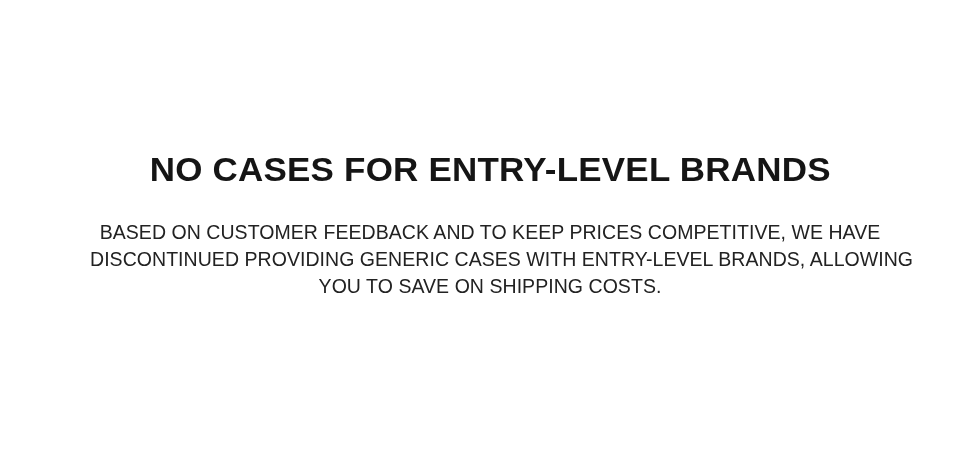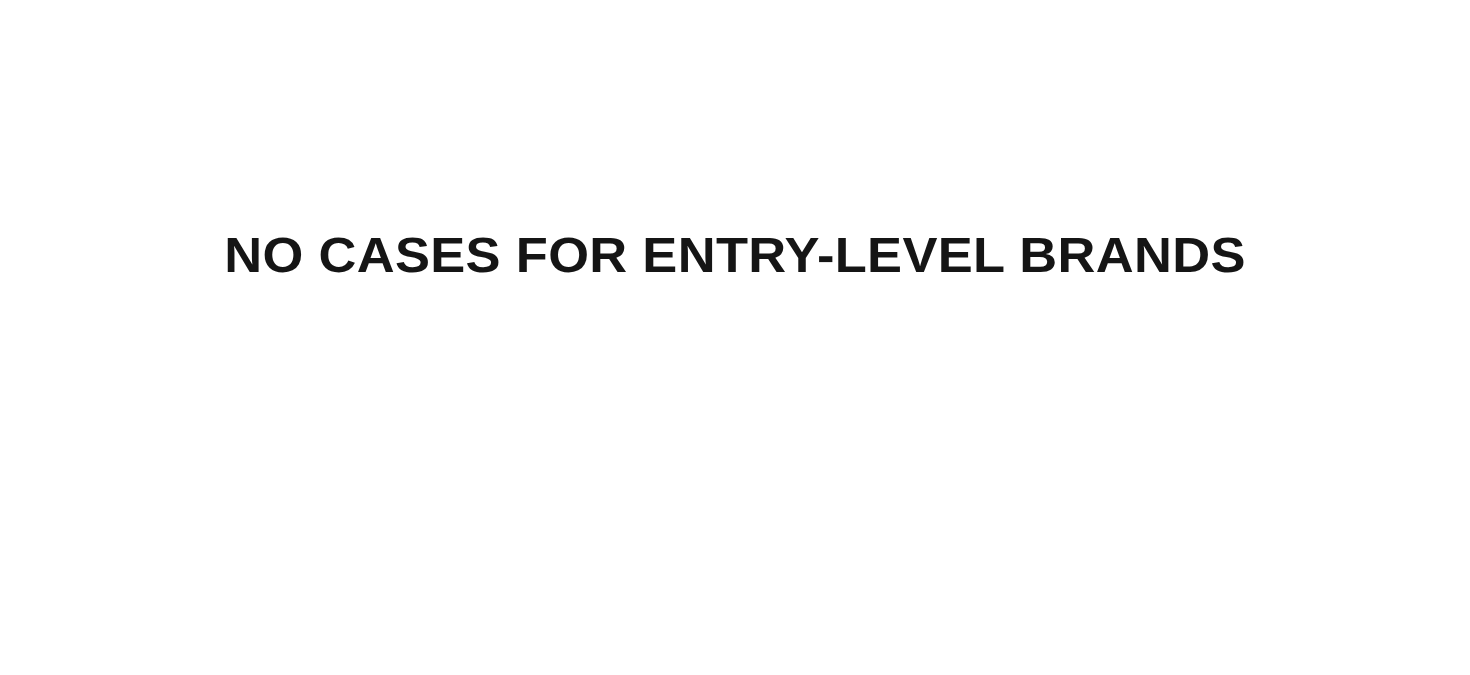--- a/index.html
+++ b/index.html
@@ -14,20 +14,21 @@
     overflow: hidden;
   }
 
   .promo-banner {
     width: 980px;
     height: 450px;
     box-sizing: border-box;
     background: #ffffff;
     display: flex;
     flex-direction: column;
+    align-items: center;
     justify-content: flex-start;
     padding-top: 150px;
   }
 
   .banner-heading {
     font-family: "Liberation Sans", sans-serif;
     font-size: 33px;
     font-weight: 700;
     line-height: 40px;
     letter-spacing: 0.2px;
@@ -59,14 +60,19 @@
     white-space: nowrap;
   }
 </style>
 </head>
 <body>
 
 <div class="promo-banner">
 
   <h1 class="banner-heading">NO CASES FOR ENTRY-LEVEL BRANDS</h1>
 
+  <p class="banner-body">
+    <span class="body-line">BASED ON CUSTOMER FEEDBACK AND TO KEEP PRICES COMPETITIVE, WE HAVE</span>
+    <span class="body-line">DISCONTINUED PROVIDING GENERIC CASES WITH ENTRY-LEVEL BRANDS, ALLOWING</span>
+    <span class="body-line">YOU TO SAVE ON SHIPPING COSTS.</span>
+  </p>
 
 </div>
 
 </body></html>

